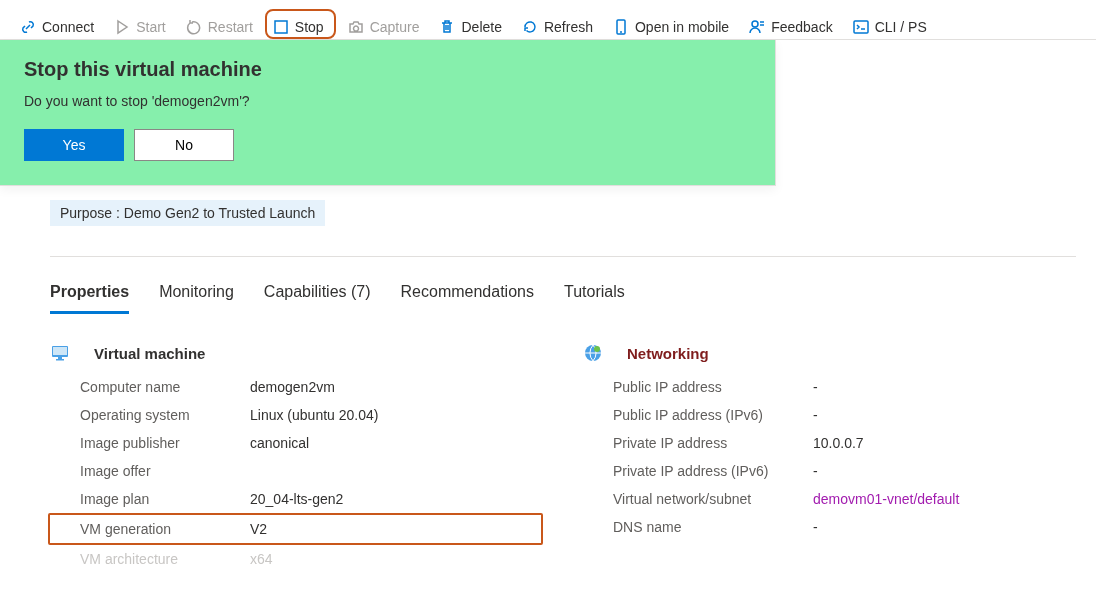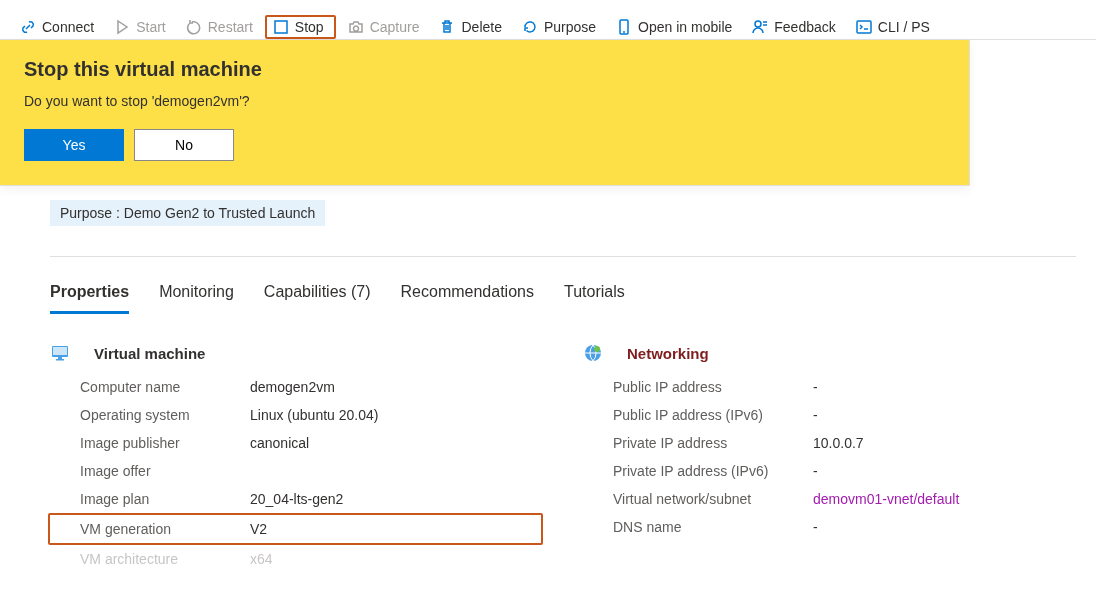--- a/index.html
+++ b/index.html
@@ -25,31 +25,31 @@
   .tb-item {
     display: flex;
     align-items: center;
     gap: 6px;
     padding: 4px 8px;
     color: #323130;
     cursor: pointer;
     white-space: nowrap;
   }
   .tb-item.disabled { color: #a19f9d; cursor: default; }
-  .tb-item.highlight { border: 2px solid #c9571a; border-radius: 2px; padding: 2px 10px 2px 6px; }
+  .tb-item.highlight { border: 2px solid #c9571a; border-radius: 8px; padding: 8px 10px 2px 6px; }
   .tb-icon { display: inline-flex; align-items: center; justify-content: center; width:16px; height:16px; }
   .tb-icon svg { stroke: #0078d4; fill: none; }
   .tb-item.disabled .tb-icon svg { stroke: #a19f9d; }
 
   .dialog {
     position: absolute;
     left: 0;
     top: 40px;
-    width: 970px;
-    background: #fde047;
+    width: 776px;
+    background: #86efac;
     border-right: 1px solid #e1dfdd;
     border-bottom: 1px solid #e1dfdd;
     padding: 18px 24px 24px 24px;
     box-shadow: 0 4px 10px rgba(0,0,0,0.05);
     z-index: 10;
   }
   .dialog h2 { margin: 0 0 12px 0; font-size: 20px; font-weight: 600; }
   .dialog p { margin: 0 0 20px 0; font-size: 14px; color: #323130; }
   .btn-row { display: flex; gap: 10px; }
   .btn {
@@ -171,21 +171,21 @@
         </svg>
       </span>
     <span>Delete</span>
   </div>
   <div class="tb-item">
     <span class="tb-icon">
         <svg width="16" height="16" viewBox="0 0 16 16" stroke-width="1.5">
           <path d="M3 8 a5 5 0 1 1 1.5 3.5 M3 12 v-3 h3"></path>
         </svg>
       </span>
-    <span>Purpose</span>
+    <span>Refresh</span>
   </div>
   <div class="tb-item">
     <span class="tb-icon">
         <svg width="16" height="16" viewBox="0 0 16 16" stroke-width="1.5">
           <rect x="4" y="1" width="8" height="14" rx="1"></rect>
           <path d="M7 13 h2"></path>
         </svg>
       </span>
     <span>Open in mobile</span>
   </div>

